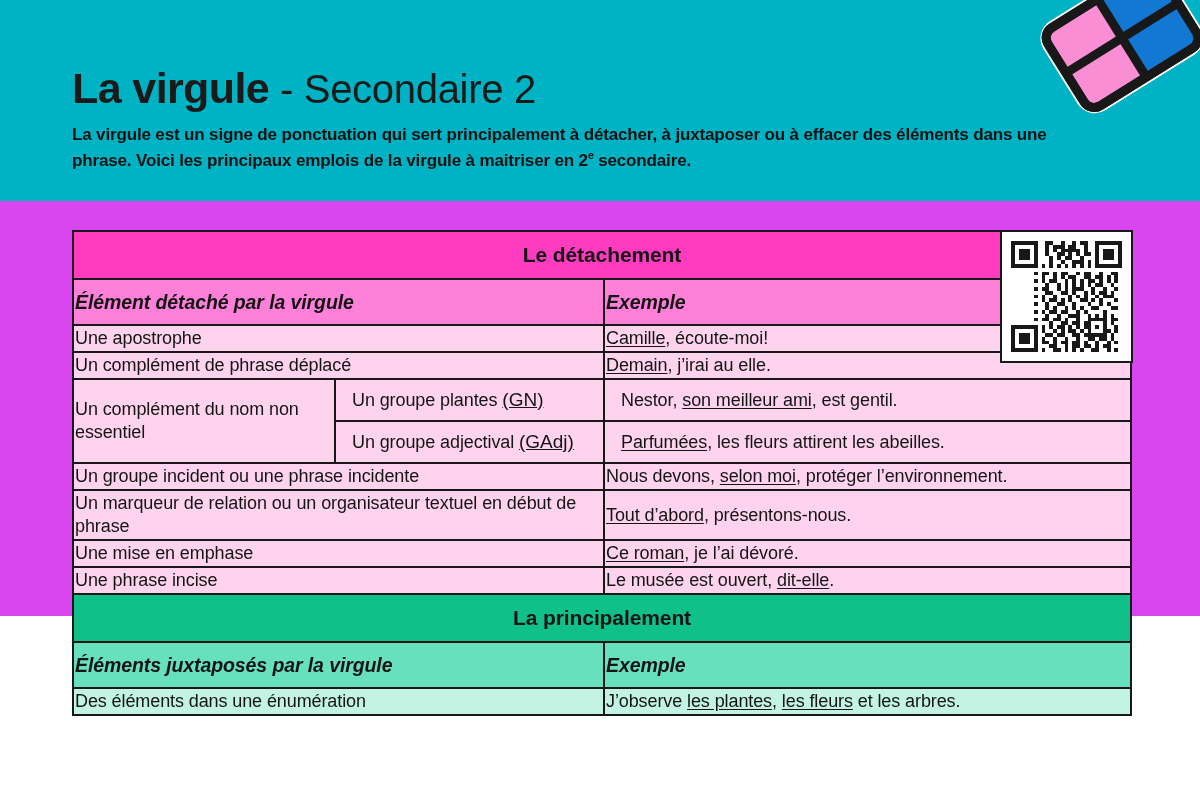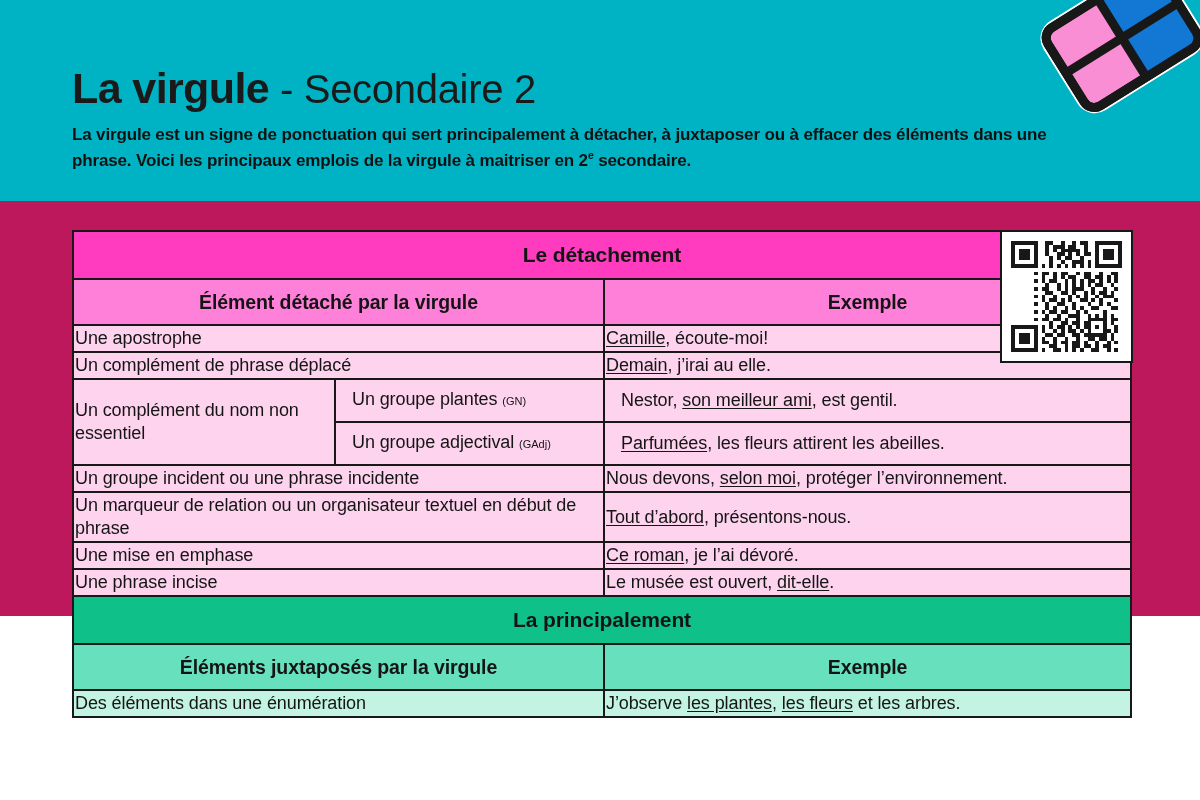--- a/index.html
+++ b/index.html
@@ -9,21 +9,21 @@
     height: 800px;
     overflow: hidden;
     background: #ffffff;
     font-family: "Liberation Sans", sans-serif;
   }
 
   #page {
     position: relative;
     width: 1200px;
     height: 616px;
-    background: #be185d;
+    background: #d946ef;
   }
 
   
   .banner {
     position: absolute;
     left: 0; top: 0;
     width: 1200px;
     height: 201px;
     background: #00b3c4;
     overflow: hidden;
@@ -104,46 +104,48 @@
     font-weight: bold;
     color: #141414;
     height: 48px;
     letter-spacing: -0.1px;
   }
   .band-pink  { background: #ff3bbf; }
   .band-green { background: #0fc189; }
 
   
   .colhead {
-    text-align: center;
+    text-align: left;
     font-size: 19.5px;
     font-weight: bold;
     color: #141414;
     height: 46px;
     letter-spacing: -0.1px;
+    font-style: italic;
   }
   .ch-pink  { background: #ff80d9; }
   .ch-green { background: #66e0bd; }
 
   
   .cell {
     font-size: 18px;
     color: #151515;
     line-height: 23px;
     padding: 10px 16px;
     letter-spacing: -0.1px;
   }
   .cell-pink  { background: #fdd3ee; }
   .cell-green { background: #c2f3e3; }
 
   .cell.tight { padding: 8px 16px; }
 
   .sub-label {
-    font-size: 11px;
+    font-size: 19px;
     letter-spacing: 0;
+    text-decoration: underline;
   }
 
   u { text-decoration: underline; text-underline-offset: 2px; }
 
   
   .qr-wrap {
     position: absolute;
     left: 1000px;
     top: 230px;
     width: 133px;

